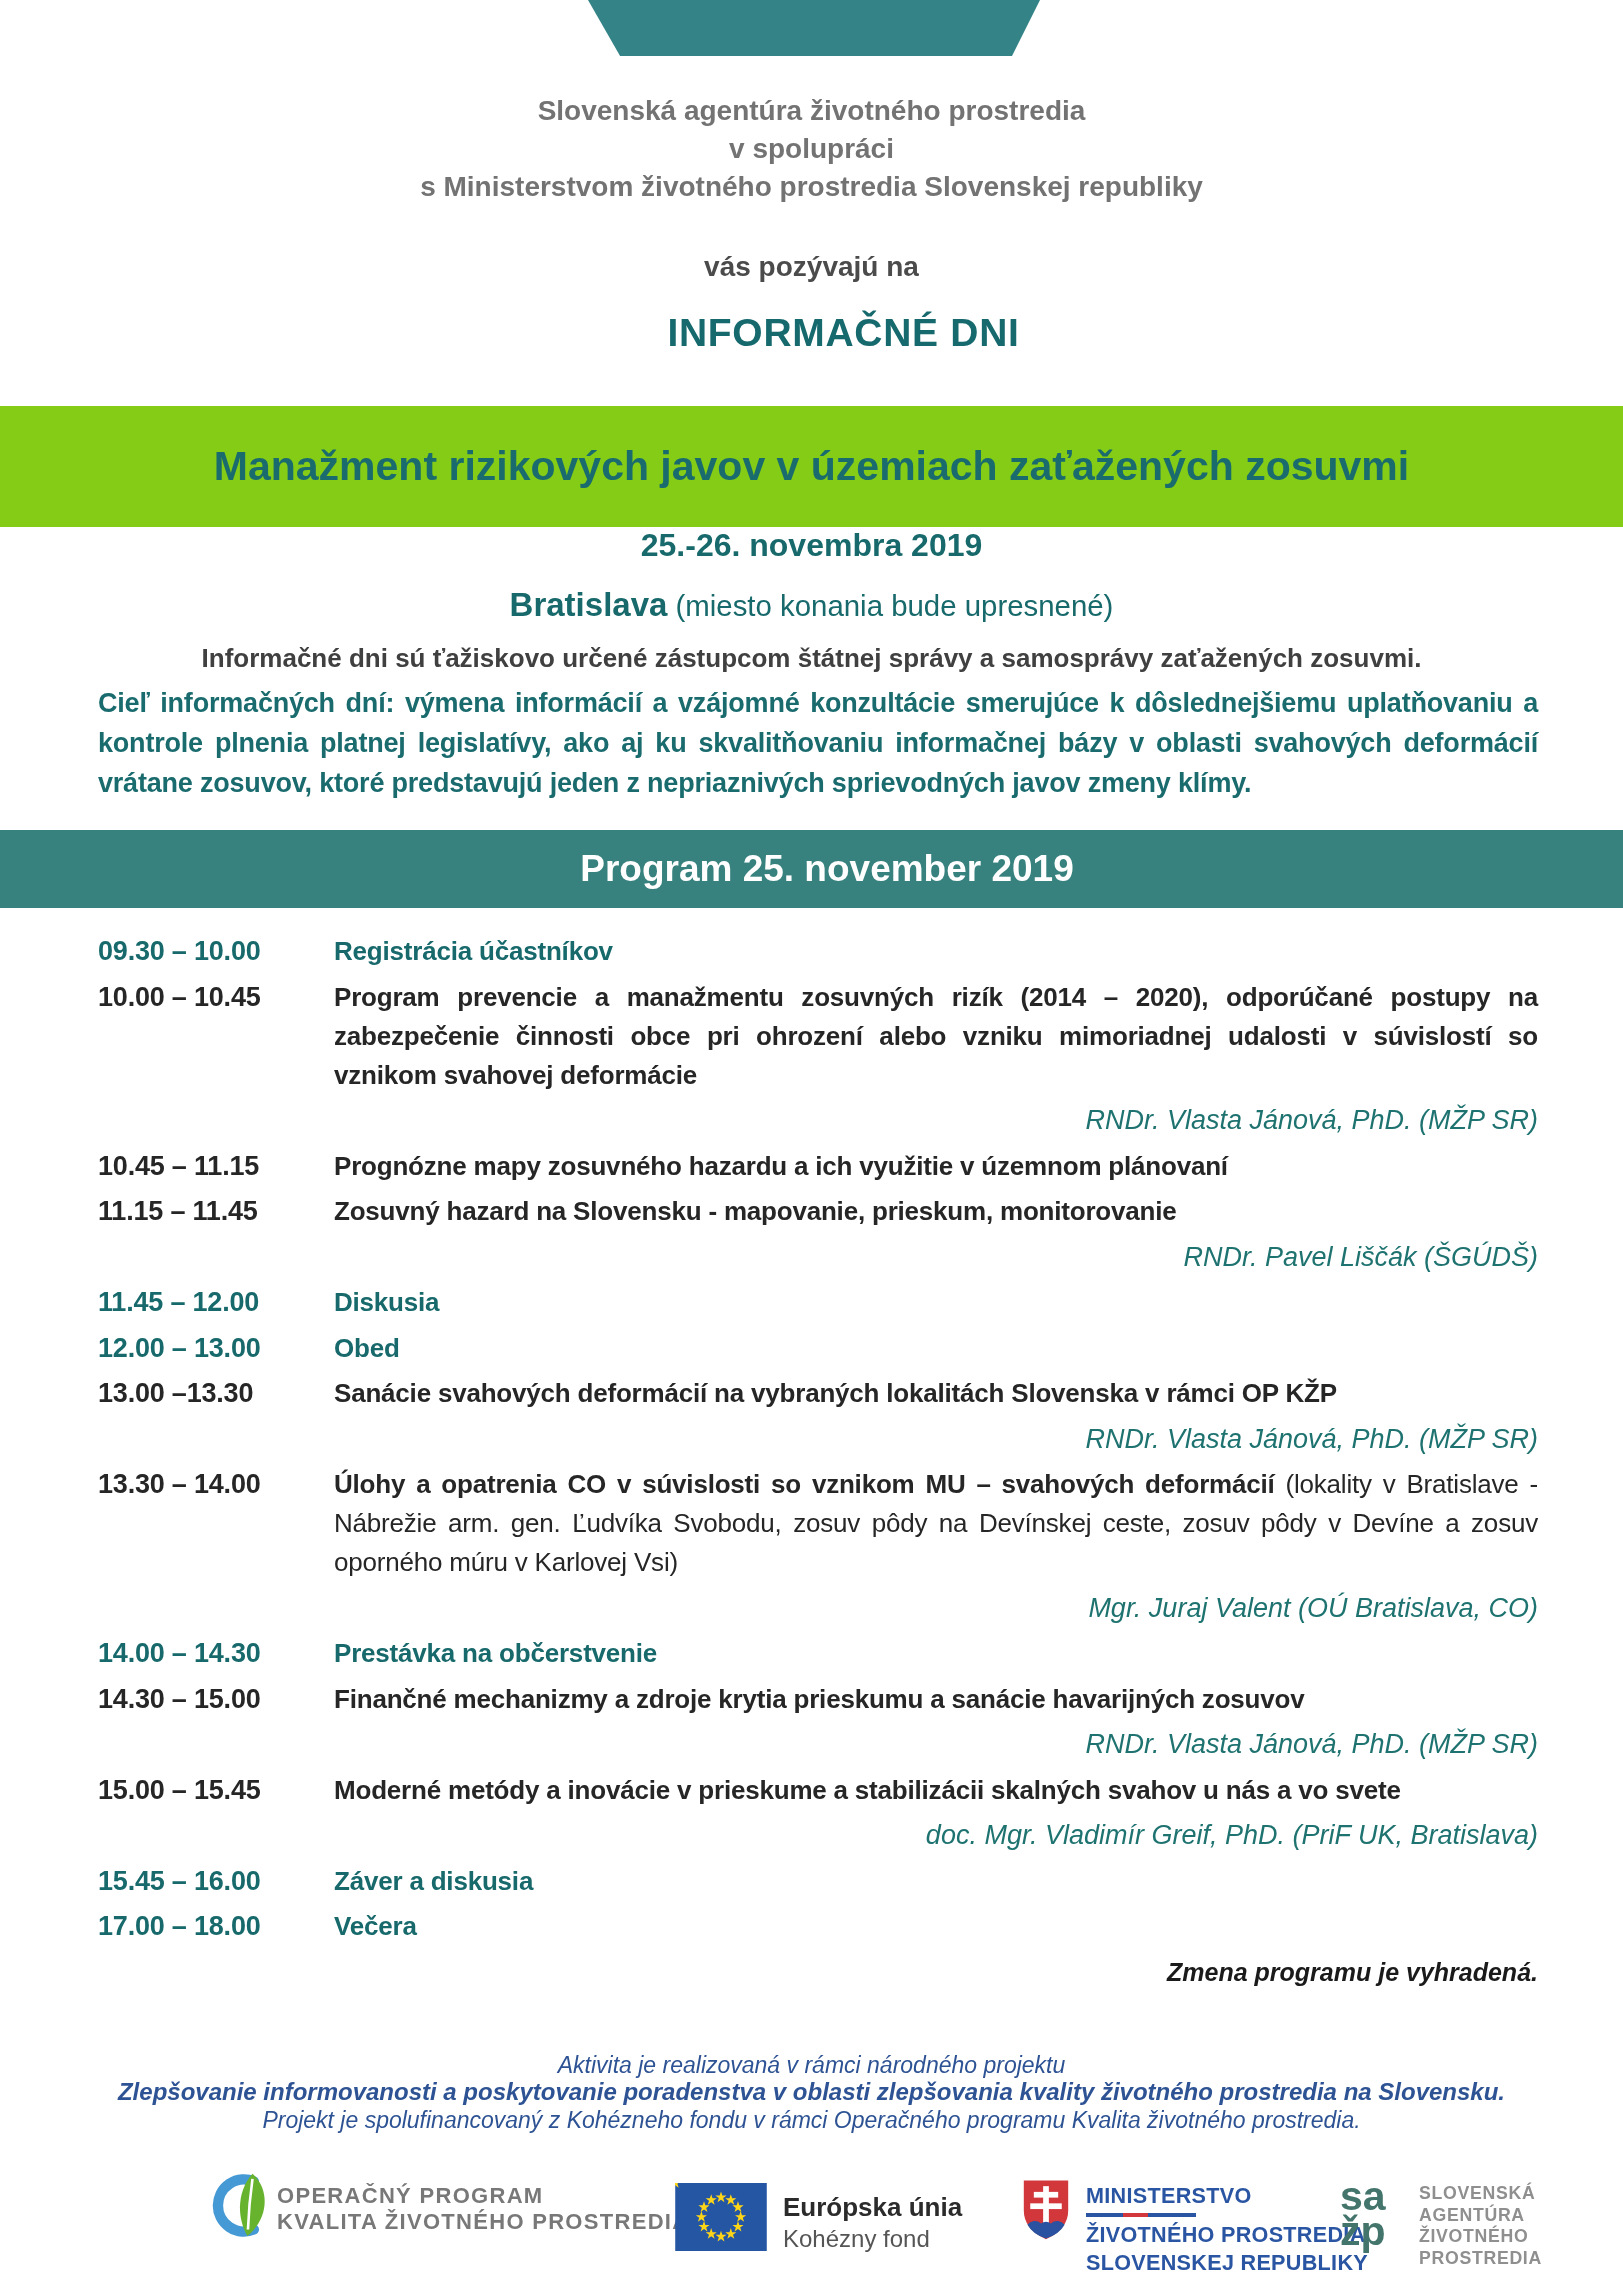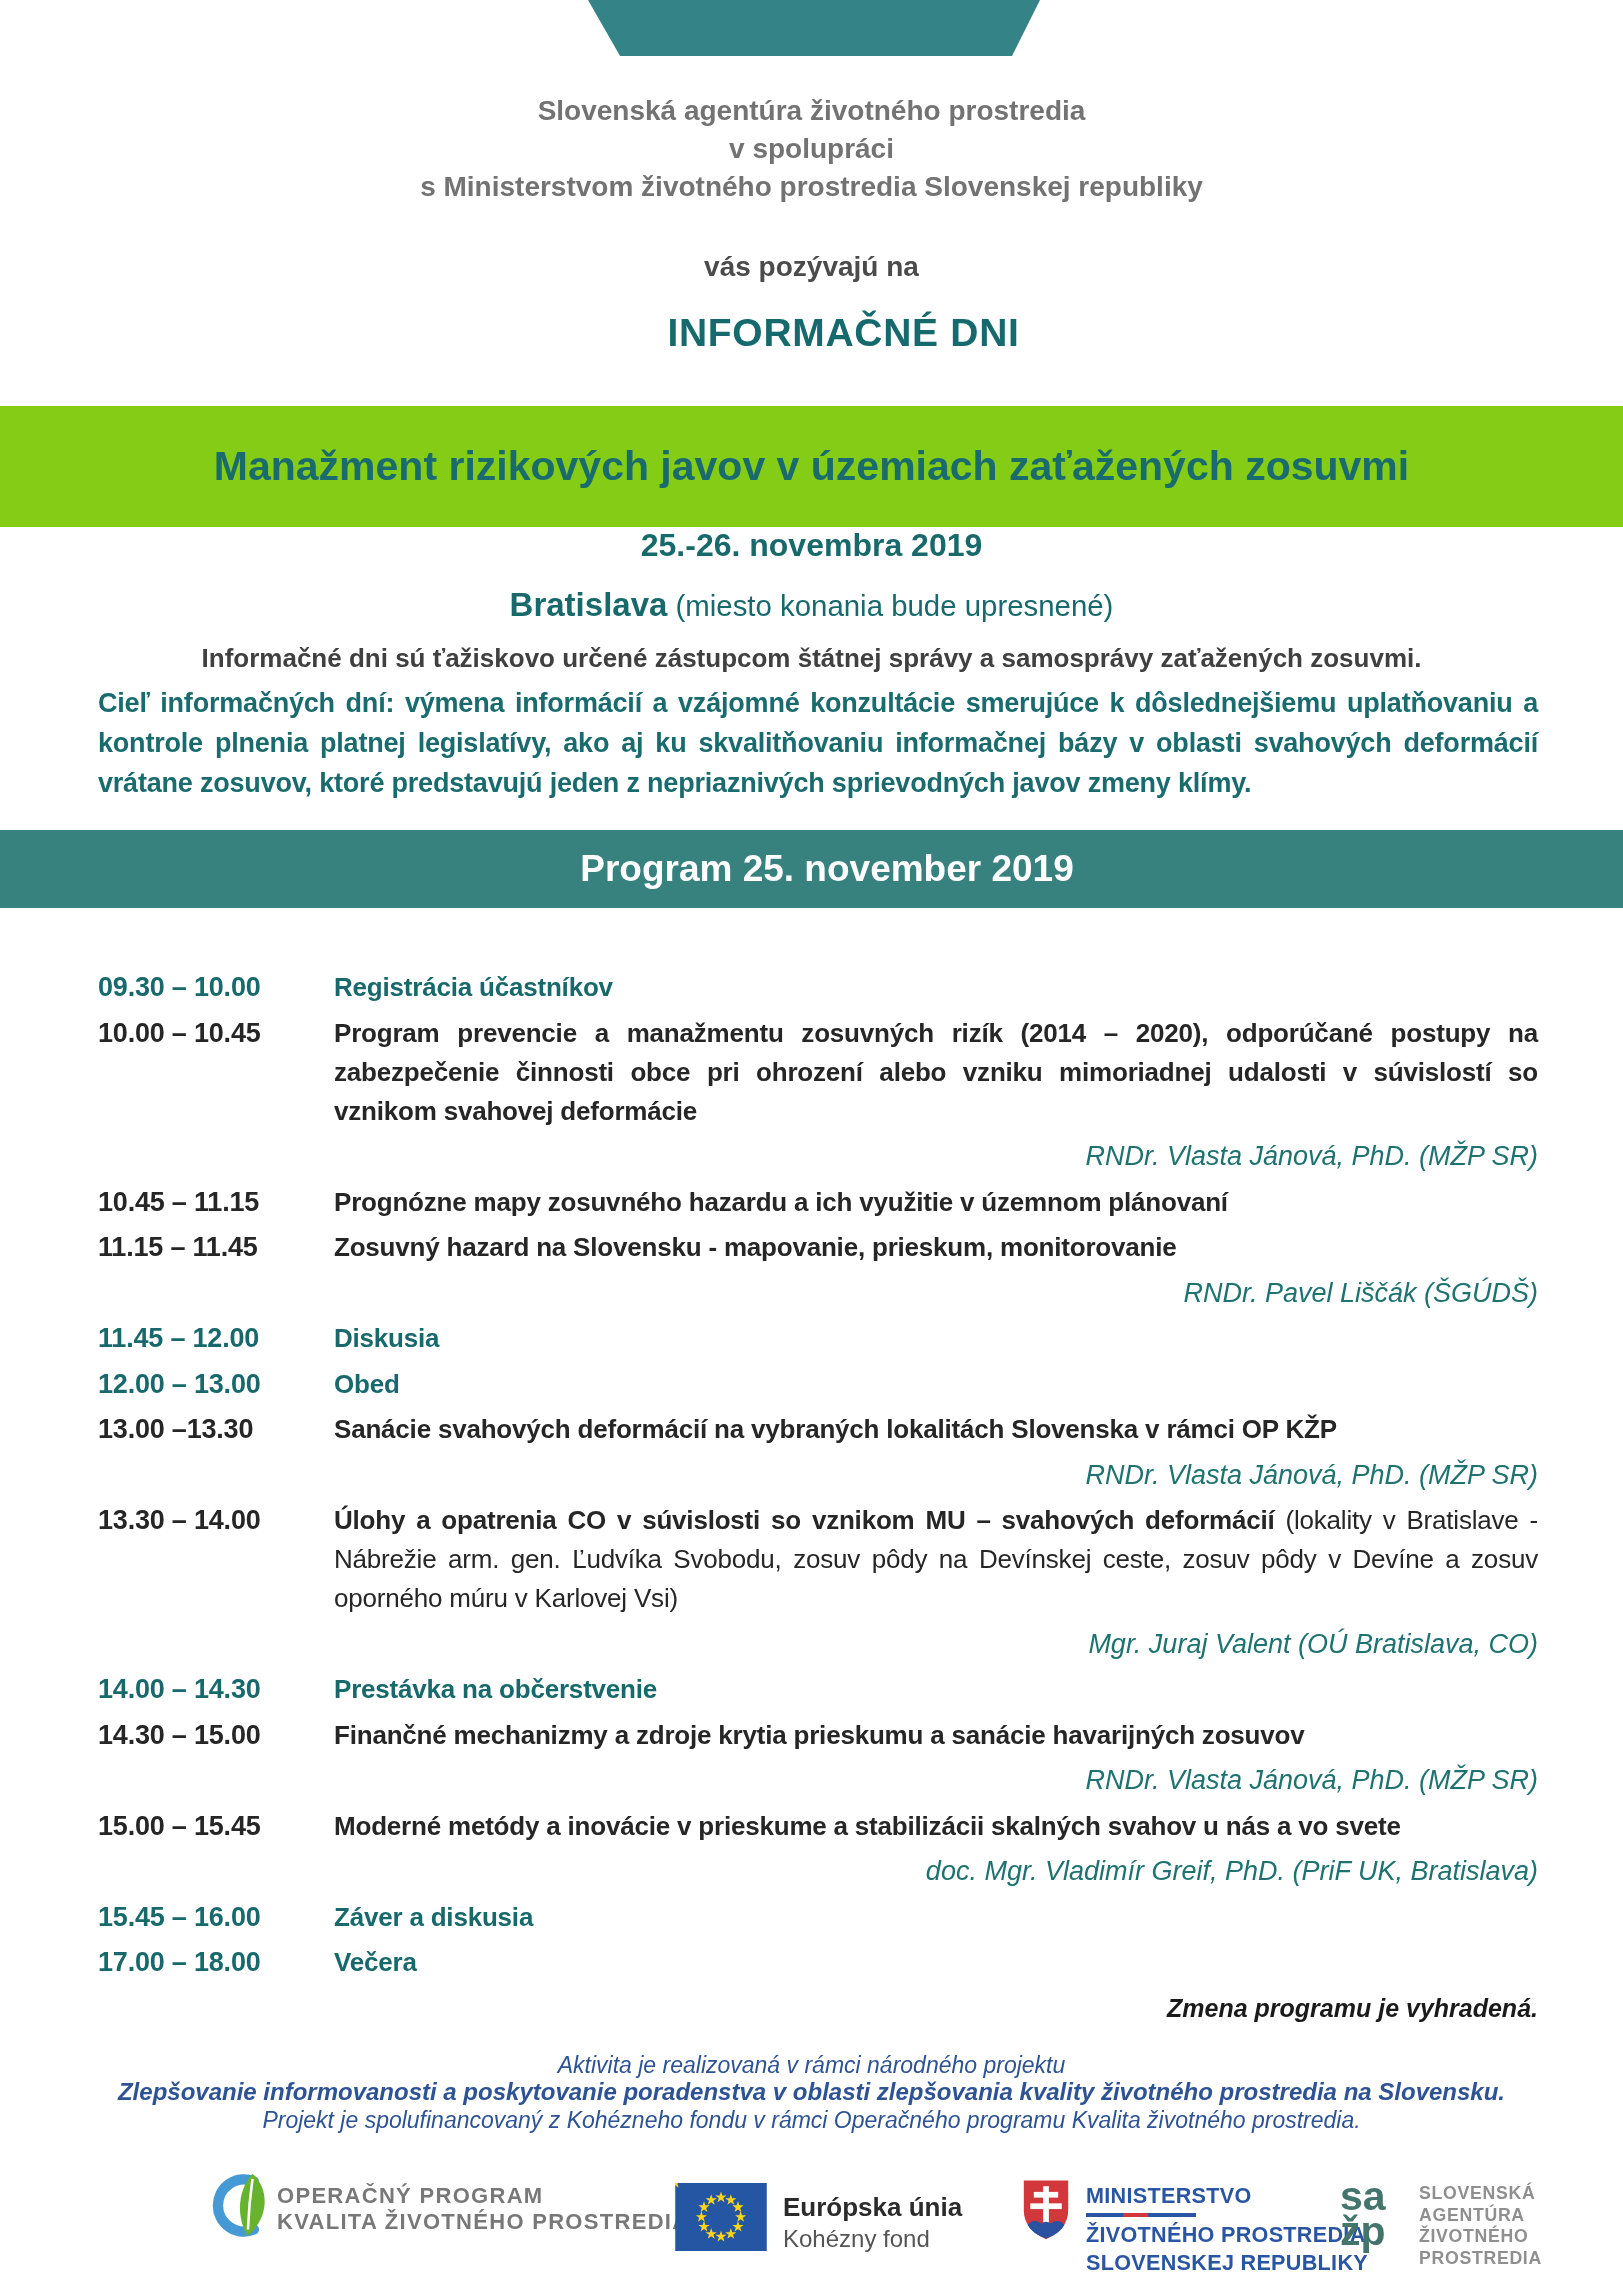--- a/index.html
+++ b/index.html
@@ -31,21 +31,21 @@
             color:#404040;font-weight:bold;font-size:26px;}
   .goal{position:absolute;left:98px;top:683px;width:1440px;text-align:justify;
         color:#1a6b6e;font-weight:bold;font-size:27px;line-height:40px;letter-spacing:-0.2px;}
 
   
   .program-band{position:absolute;left:0;top:830px;width:100%;height:78px;background:#37827f;
                 display:flex;align-items:center;justify-content:center;}
   .program-band-title{color:#ffffff;font-weight:bold;font-size:37px;margin-left:31px;}
 
   
-  .program-rows{position:absolute;left:98px;top:932px;width:1440px;margin-top:36px;}
+  .program-rows{position:absolute;left:98px;top:932px;width:1440px;}
   .prow{display:flex;margin-bottom:6.5px;}
   .ptime{flex:0 0 236px;width:236px;font-size:27px;font-weight:bold;line-height:39px;
          color:#262626;letter-spacing:-0.2px;}
   .ptitle{flex:1;font-size:26px;line-height:39px;text-align:justify;color:#262626;
           letter-spacing:-0.2px;}
   .tmain{font-weight:bold;}
   .tnote{font-weight:normal;}
   .prow.break .ptime,.prow.break .tmain{color:#17696b;}
   .pspeaker{font-size:27px;line-height:39px;margin-bottom:6.5px;text-align:right;
             color:#1e7370;font-style:italic;}

